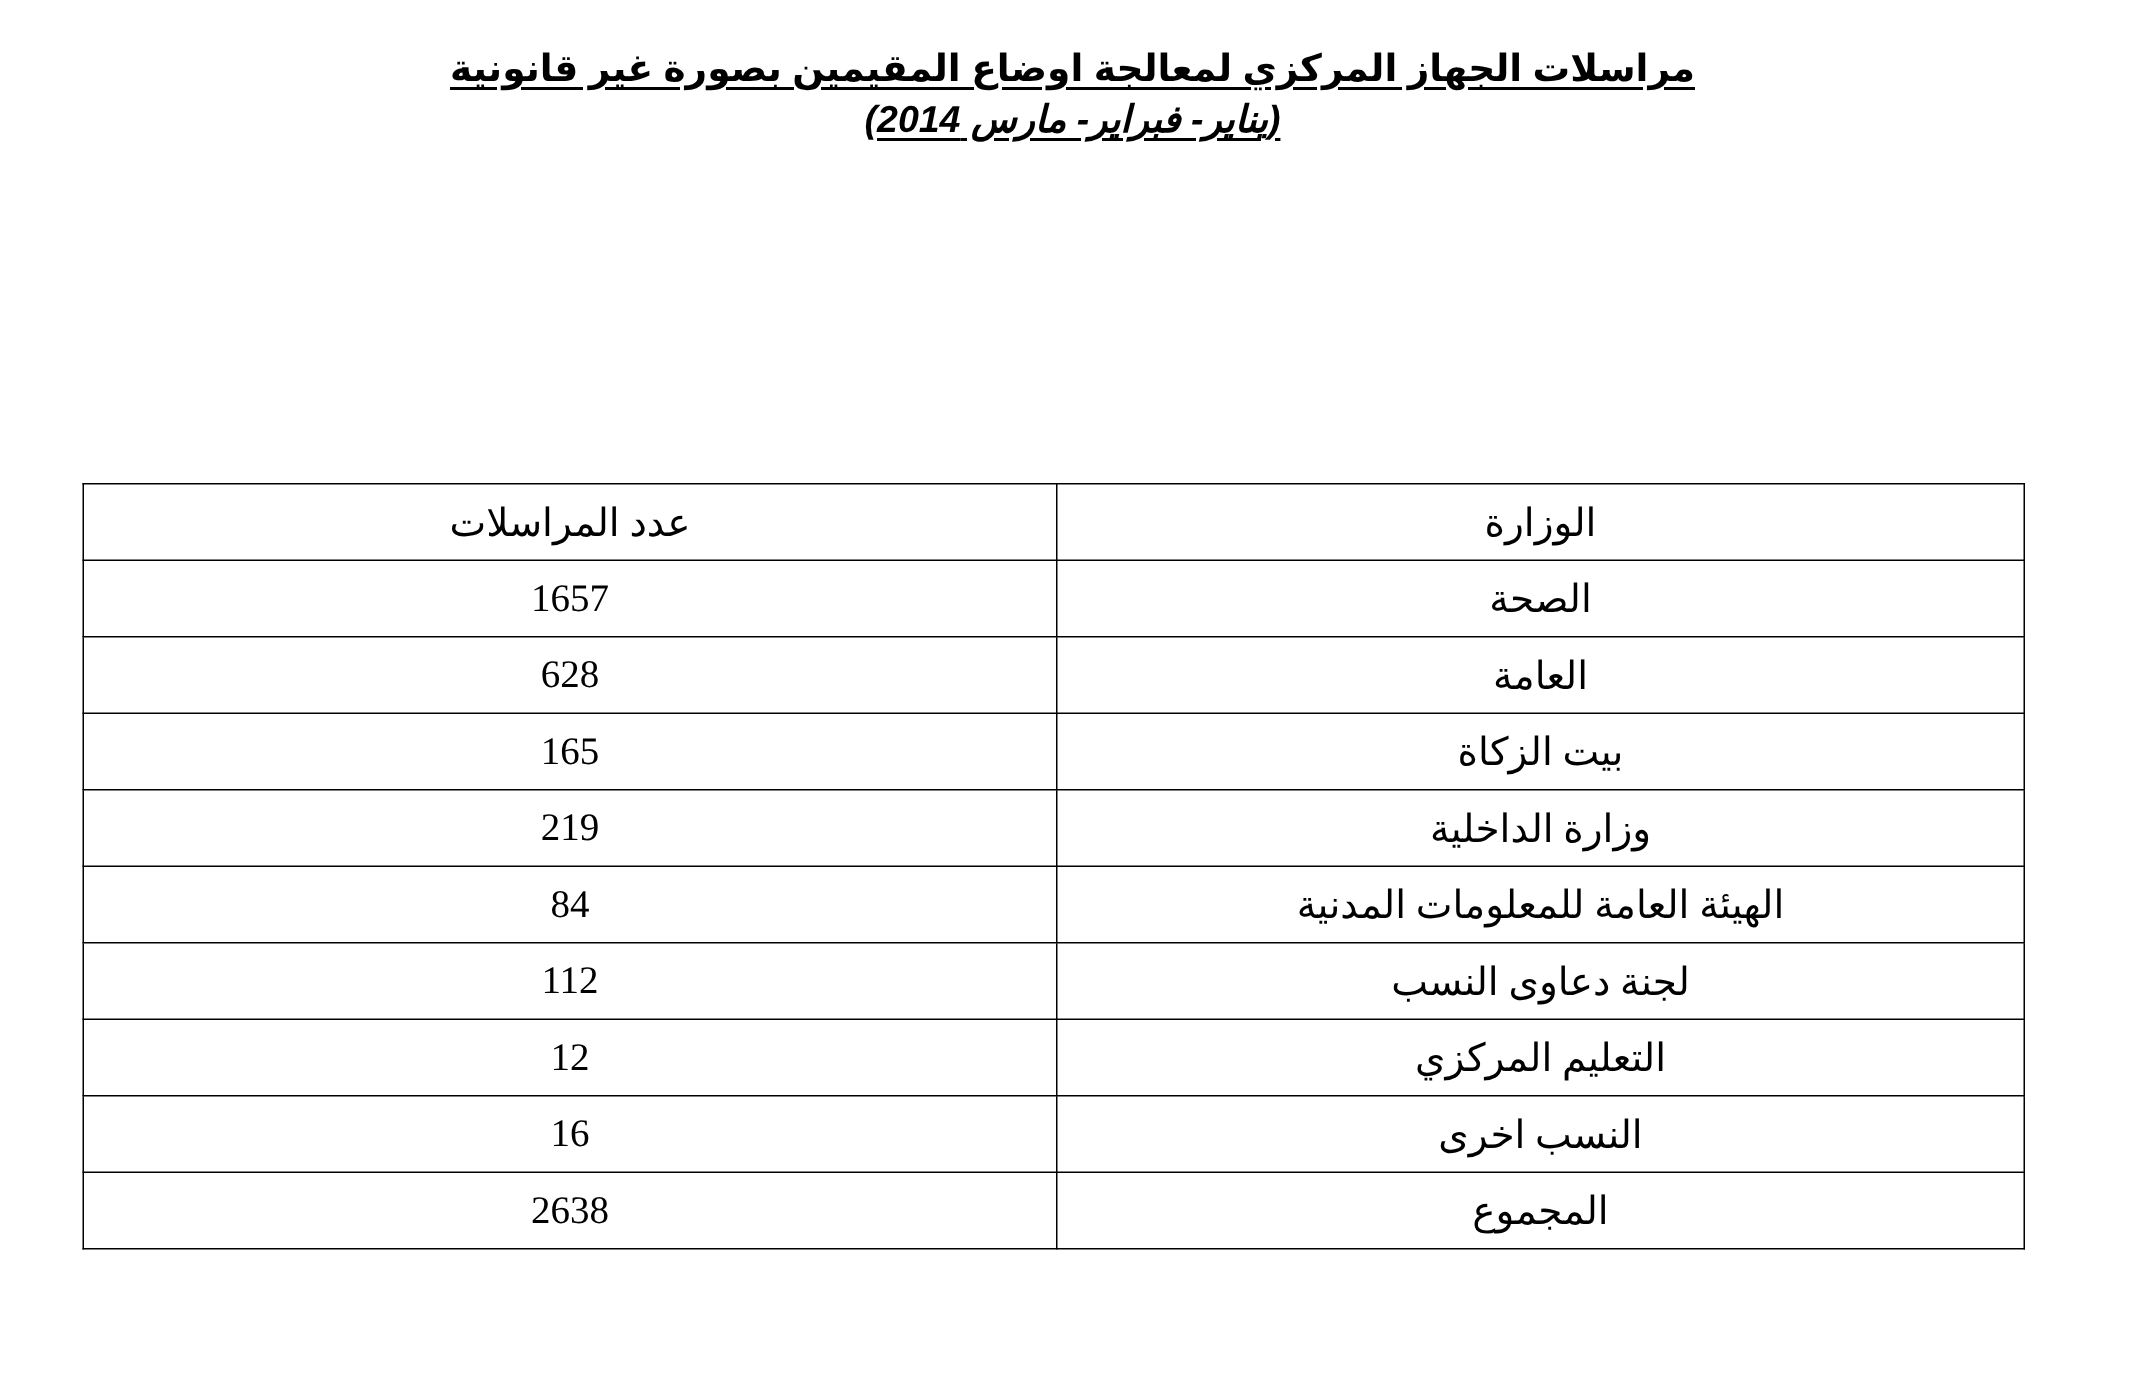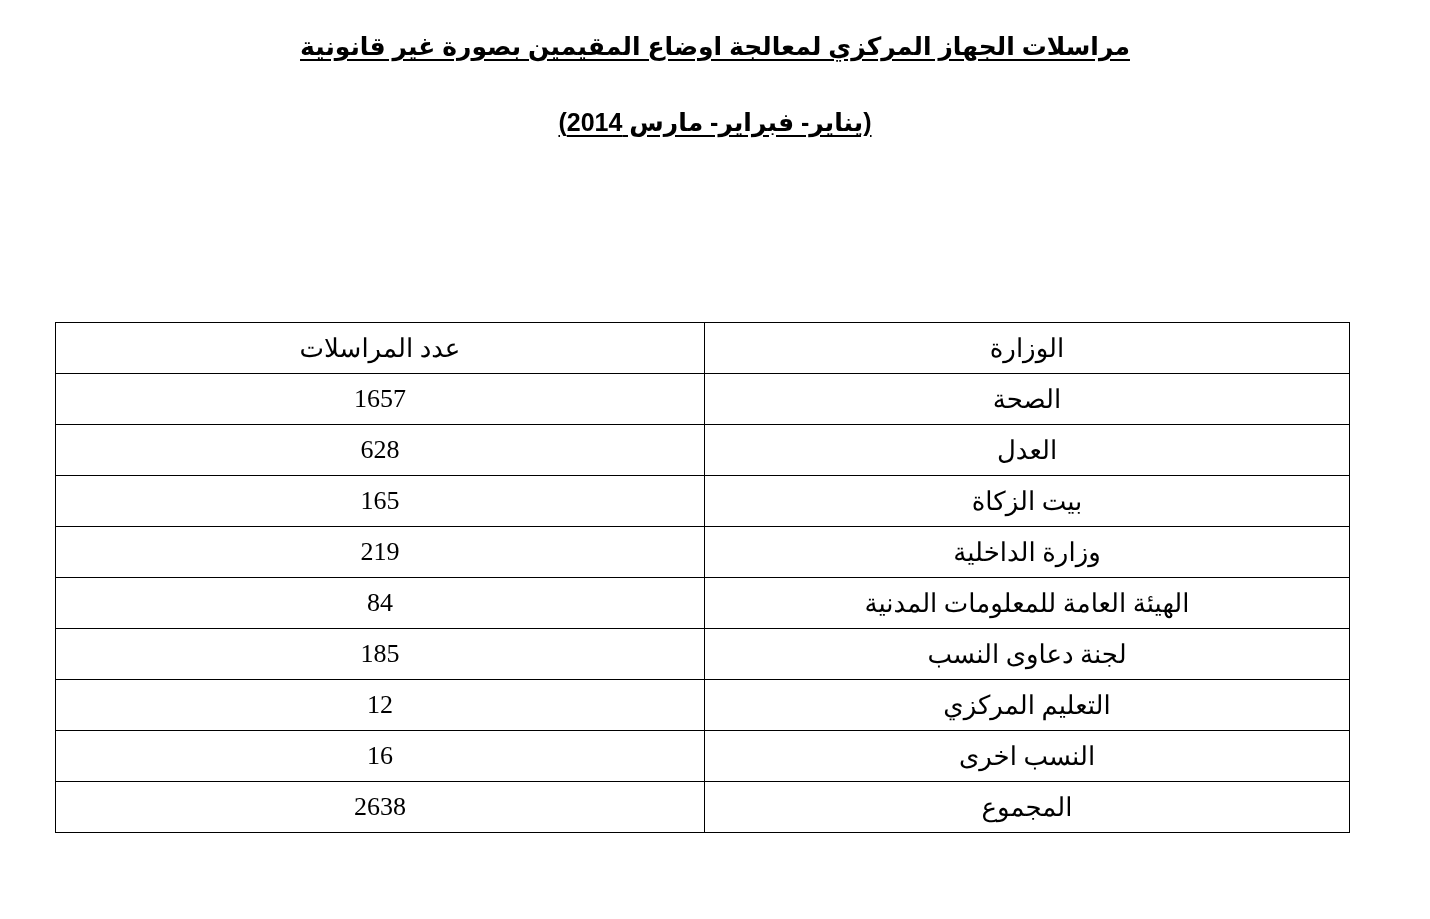--- a/index.html
+++ b/index.html
@@ -32,21 +32,21 @@
     line-height: 1.35;
     letter-spacing: 0;
     direction: rtl;
     display: block;
   }
   .title-line span.u {
     text-decoration: underline;
     text-underline-offset: 4px;
   }
   .title-line.second {
-    margin-top: 42px;
+    font-style: italic;
   }
   .table-wrap {
     position: absolute;
     top: 322px;
     left: 82px;
     width: 1268px;
   }
   table.report {
     border-collapse: collapse;
     width: 100%;
@@ -88,38 +88,38 @@
       <tbody>
         <tr class="header-row">
           <td class="col-ministry">الوزارة</td>
           <td class="col-count">عدد المراسلات</td>
         </tr>
         <tr>
           <td class="col-ministry">الصحة</td>
           <td class="col-count">1657</td>
         </tr>
         <tr>
-          <td class="col-ministry">العدل</td>
+          <td class="col-ministry">العامة</td>
           <td class="col-count">628</td>
         </tr>
         <tr>
           <td class="col-ministry">بيت الزكاة</td>
           <td class="col-count">165</td>
         </tr>
         <tr>
           <td class="col-ministry">وزارة الداخلية</td>
           <td class="col-count">219</td>
         </tr>
         <tr>
           <td class="col-ministry">الهيئة العامة للمعلومات المدنية</td>
           <td class="col-count">84</td>
         </tr>
         <tr>
           <td class="col-ministry">لجنة دعاوى النسب</td>
-          <td class="col-count">185</td>
+          <td class="col-count">112</td>
         </tr>
         <tr>
           <td class="col-ministry">التعليم المركزي</td>
           <td class="col-count">12</td>
         </tr>
         <tr>
           <td class="col-ministry">النسب اخرى</td>
           <td class="col-count">16</td>
         </tr>
         <tr>

